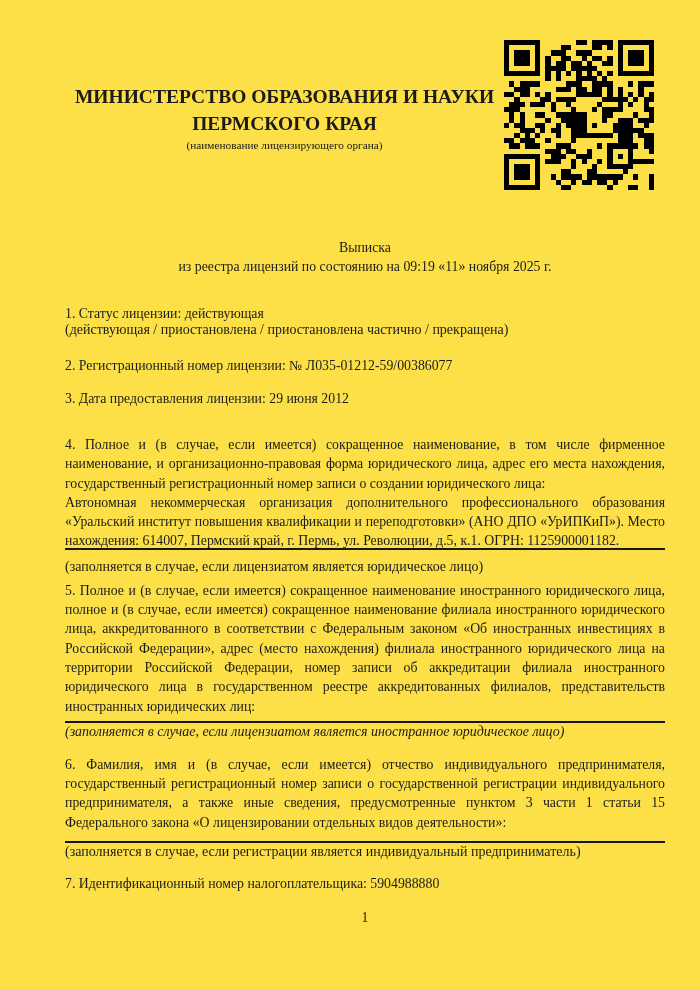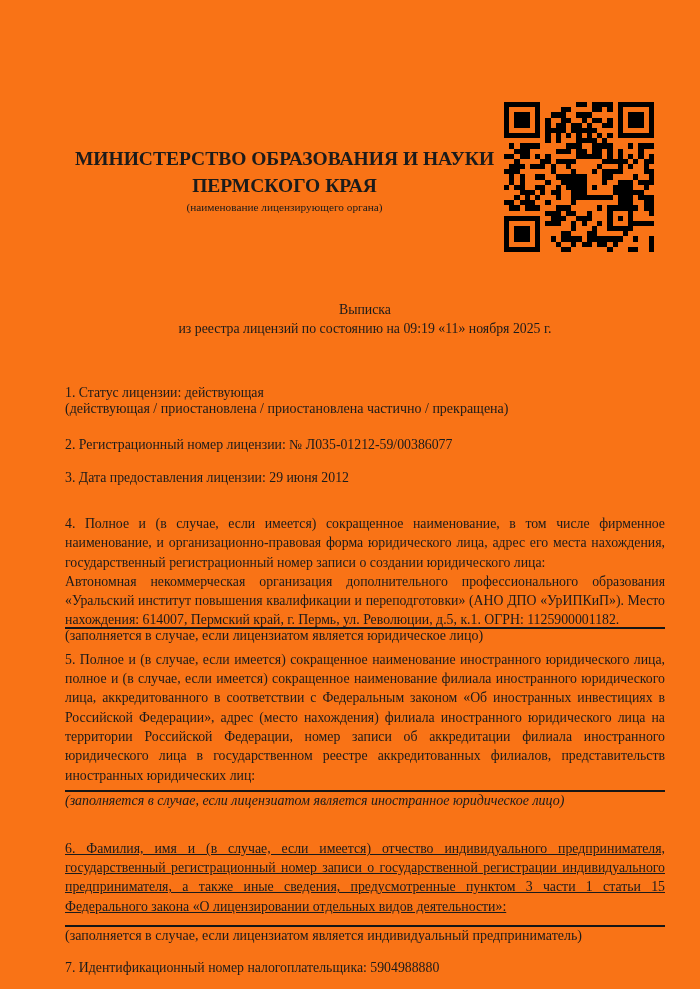--- a/index.html
+++ b/index.html
@@ -5,22 +5,22 @@
   html, body {
     margin: 0;
     padding: 0;
     background: #ffffff;
   }
   .page {
     position: relative;
     width: 700px;
     height: 989px;
     box-sizing: border-box;
-    padding: 102px 35px 0 65px;
-    background: #f97316;
+    padding: 40px 35px 0 65px;
+    background: #fde047;
     color: #1b1b1b;
     font-family: "Liberation Serif", "DejaVu Serif", serif;
     font-size: 13.8px;
     line-height: 19.3px;
     overflow: hidden;
   }
   .header {
     display: flex;
     align-items: flex-start;
     height: 150px;
@@ -55,30 +55,30 @@
   .para { text-align: justify; }
   .cap {
     font-size: 14px;
     line-height: 14px;
     padding-right: 78px;
   }
   .rule {
     height: 0;
     border-top: 2px solid #161616;
   }
-  .mt-item-1 { margin-top: 44px; }
+  .mt-item-1 { margin-top: 27px; }
   .mt-item-2 { margin-top: 19px; }
   .mt-item-3 { margin-top: 13.5px; }
   .mt-item-4 { margin-top: 27px; }
   .rule-4 { margin-top: -3px; }
-  .cap-4 { margin-top: 0; }
+  .cap-4 { margin-top: 10px; }
   .mt-item-5 { margin-top: 7px; }
   .rule-5 { margin-top: 5px; }
   .cap-5 { margin-top: 2px; font-style: italic; }
-  .mt-item-6 { margin-top: 31px; text-decoration: underline; }
+  .mt-item-6 { margin-top: 16px; }
   .rule-6 { margin-top: 9px; }
   .cap-6 { margin-top: 2px; }
   .mt-item-7 { margin-top: 15px; }
   .page-number {
     margin-top: 15px;
     text-align: center;
   }
 </style>
 </head>
 <body>
@@ -530,19 +530,19 @@
   <p class="item para">Автономная некоммерческая организация дополнительного профессионального образования «Уральский институт повышения квалификации и переподготовки» (АНО ДПО «УрИПКиП»). Место нахождения: 614007, Пермский край, г. Пермь, ул. Революции, д.5, к.1. ОГРН: 1125900001182.</p>
   <div class="rule rule-4"></div>
   <div class="cap cap-4">(заполняется в случае, если лицензиатом является юридическое лицо)</div>
 
   <p class="item para mt-item-5">5. Полное и (в случае, если имеется) сокращенное наименование иностранного юридического лица, полное и (в случае, если имеется) сокращенное наименование филиала иностранного юридического лица, аккредитованного в соответствии с Федеральным законом «Об иностранных инвестициях в Российской Федерации», адрес (место нахождения) филиала иностранного юридического лица на территории Российской Федерации, номер записи об аккредитации филиала иностранного юридического лица в государственном реестре аккредитованных филиалов, представительств иностранных юридических лиц:</p>
   <div class="rule rule-5"></div>
   <div class="cap cap-5">(заполняется в случае, если лицензиатом является иностранное юридическое лицо)</div>
 
   <p class="item para mt-item-6">6. Фамилия, имя и (в случае, если имеется) отчество индивидуального предпринимателя, государственный регистрационный номер записи о государственной регистрации индивидуального предпринимателя, а также иные сведения, предусмотренные пунктом 3 части 1 статьи 15 Федерального закона «О лицензировании отдельных видов деятельности»:</p>
   <div class="rule rule-6"></div>
-  <div class="cap cap-6">(заполняется в случае, если лицензиатом является индивидуальный предприниматель)</div>
+  <div class="cap cap-6">(заполняется в случае, если регистрации является индивидуальный предприниматель)</div>
 
   <p class="item mt-item-7">7. Идентификационный номер налогоплательщика: 5904988880</p>
 
   <div class="page-number">1</div>
 
 </div>
 
 </body></html>

